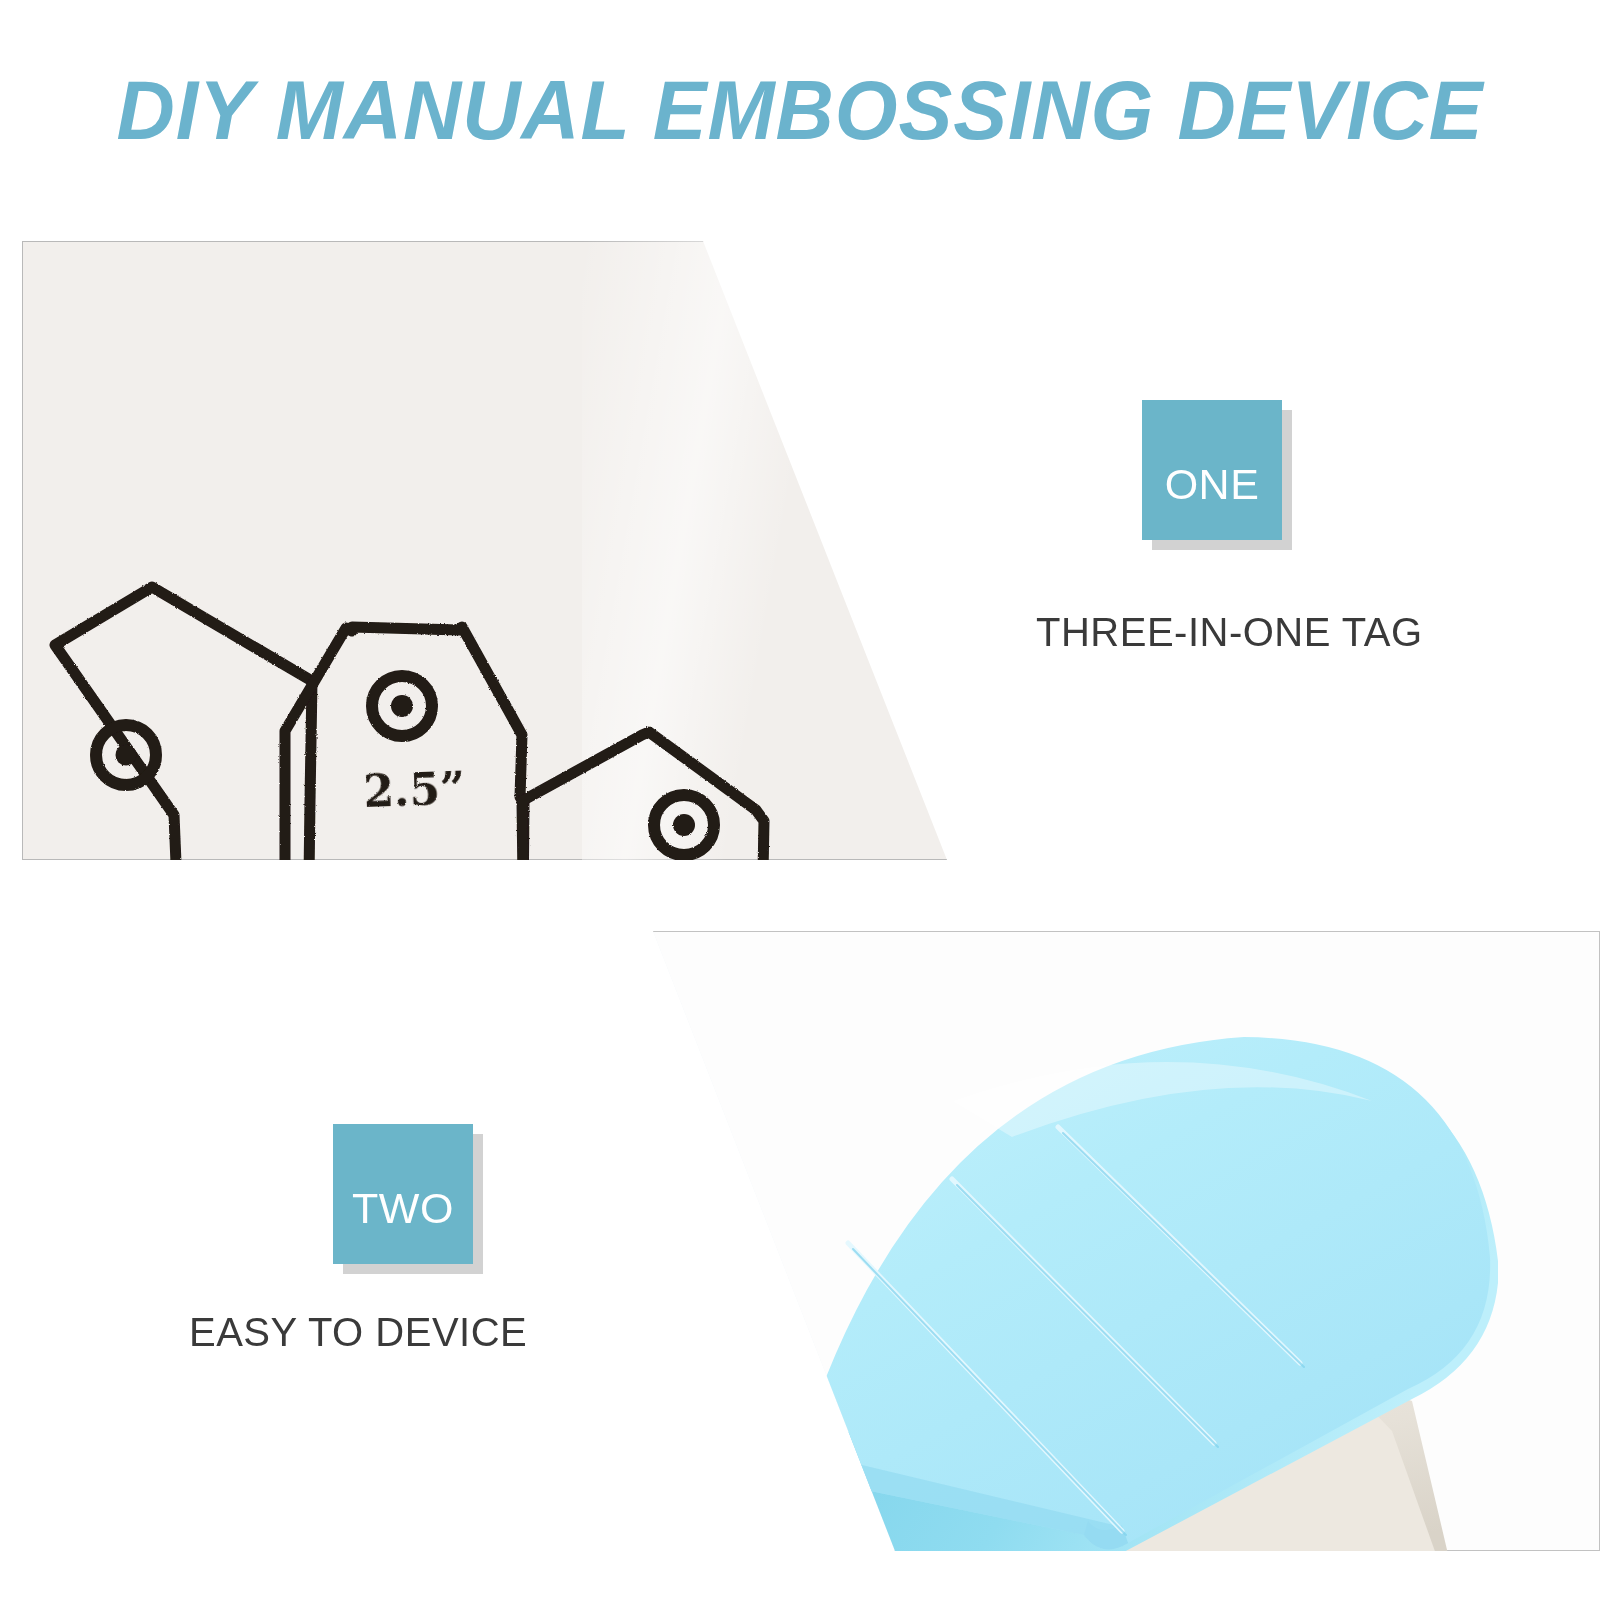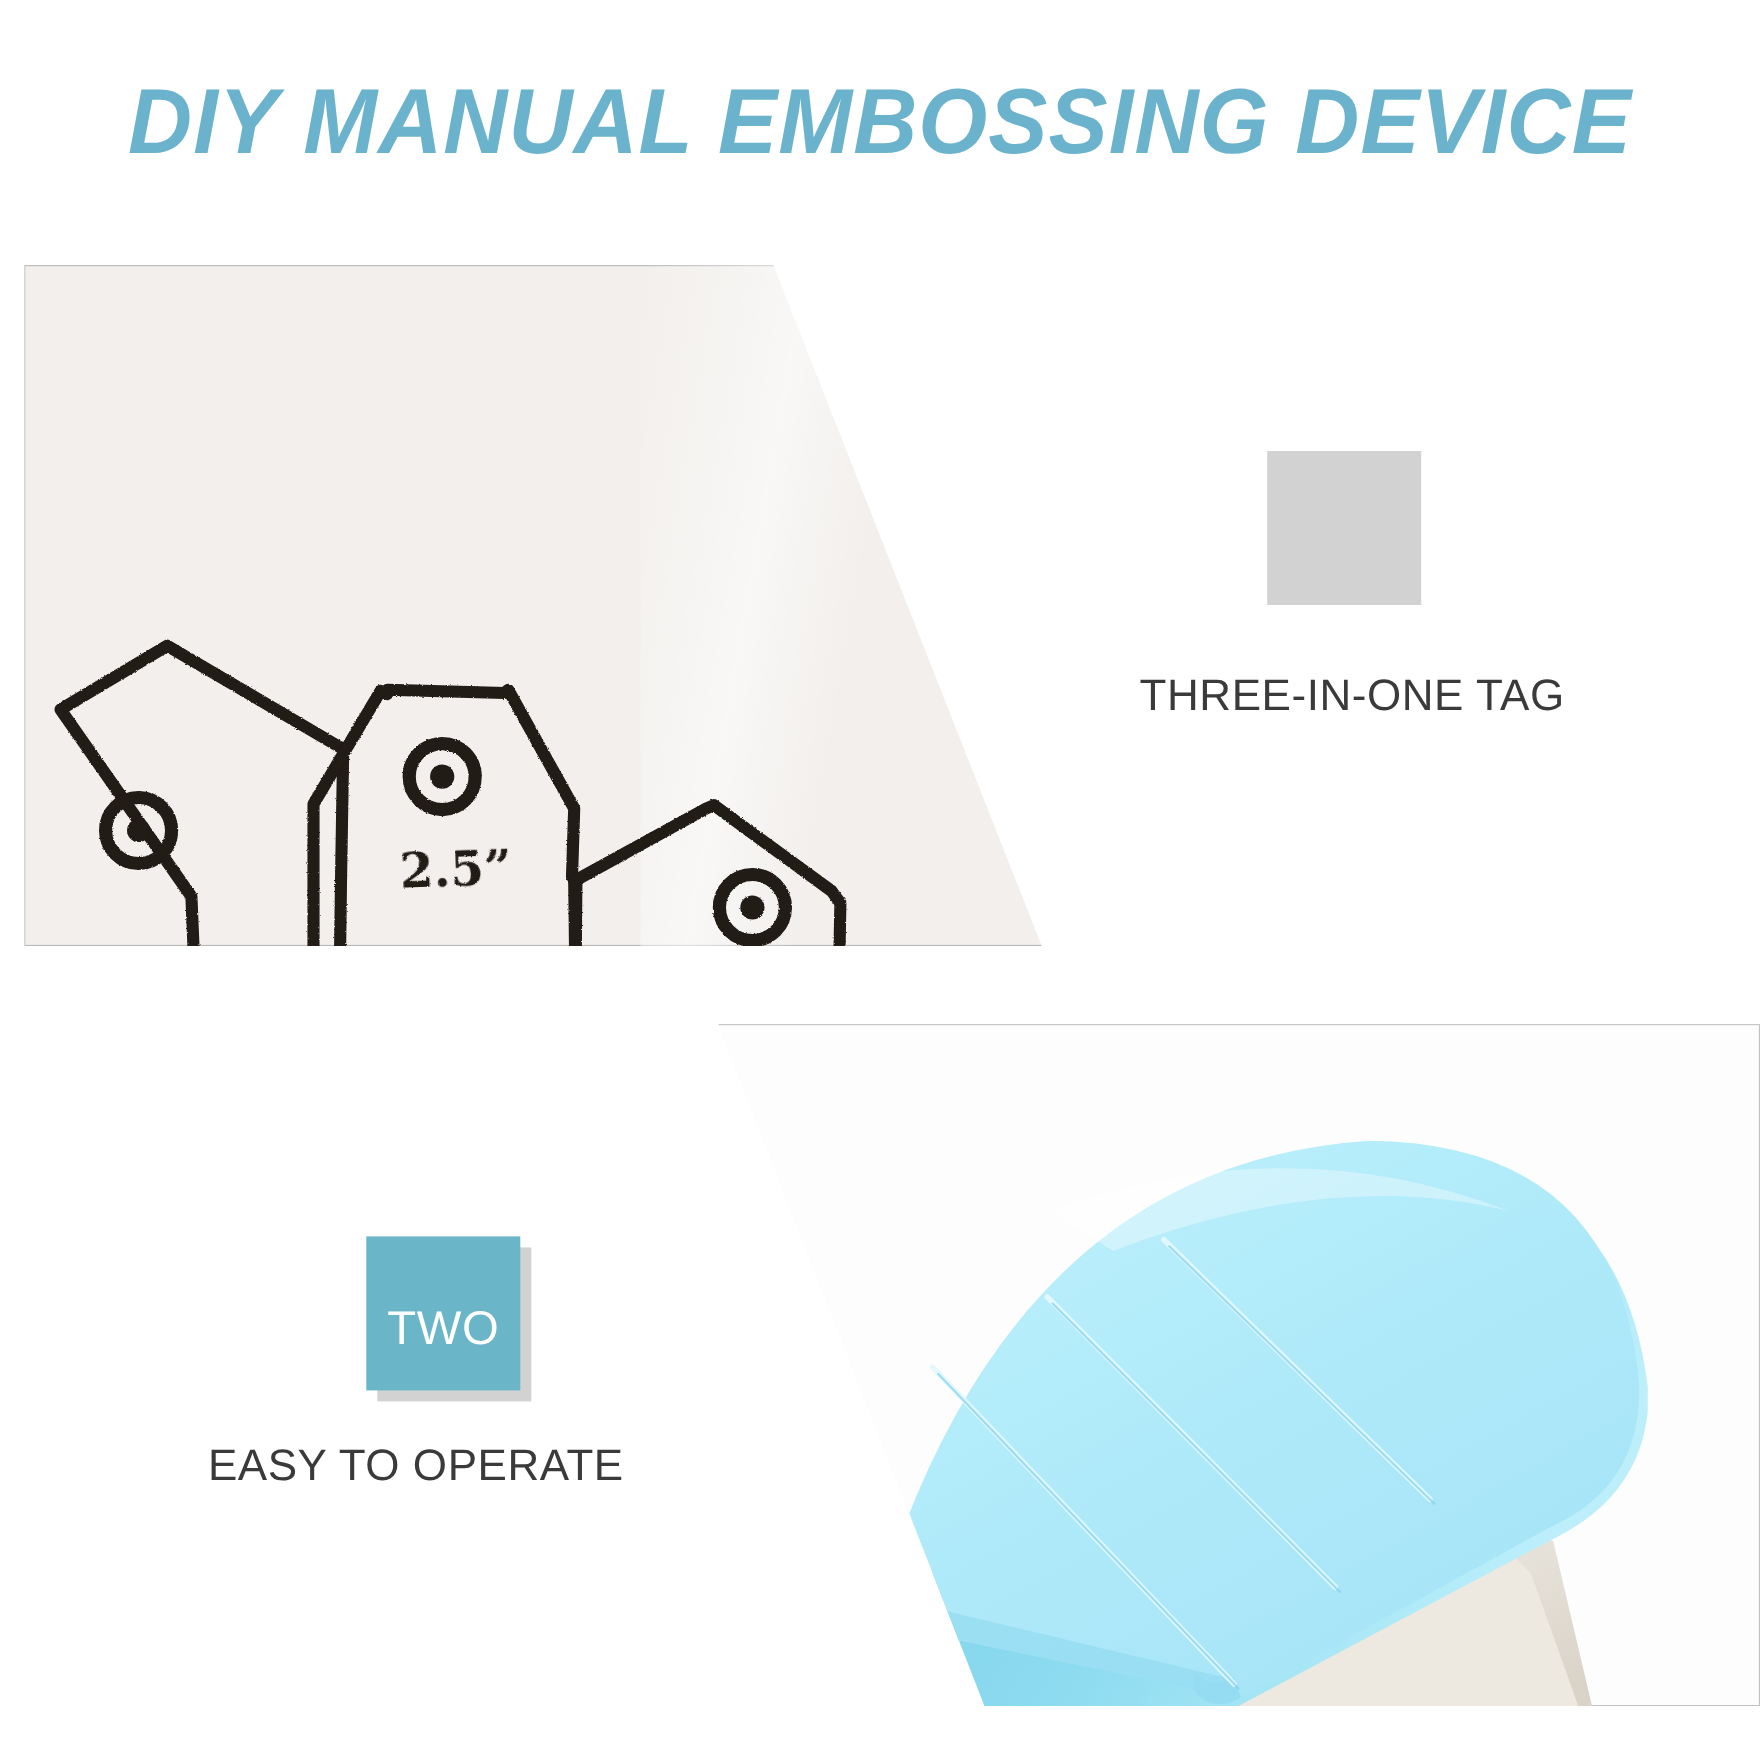--- a/index.html
+++ b/index.html
@@ -274,24 +274,27 @@
         <path d="M 411 202 L 652 436" opacity="0.7"></path>
       </g>
 
       <path d="M 300 170 Q 520 92 720 170 Q 560 130 360 206 Z" fill="#FFFFFF" opacity="0.35"></path>
     </g>
   </svg>
 </div>
 
 <div class="badge-wrap" id="badge-one">
   <div class="badge-shadow"></div>
+  <div class="badge-box">
+    <span class="badge-text">ONE</span>
+  </div>
 </div>
 
 <div class="caption" id="caption-one">THREE-IN-ONE TAG</div>
 
 <div class="badge-wrap" id="badge-two">
   <div class="badge-shadow"></div>
   <div class="badge-box">
     <span class="badge-text">TWO</span>
   </div>
 </div>
 
-<div class="caption" id="caption-two">EASY TO OPERATE</div>
+<div class="caption" id="caption-two">EASY TO DEVICE</div>
 
 </body></html>

